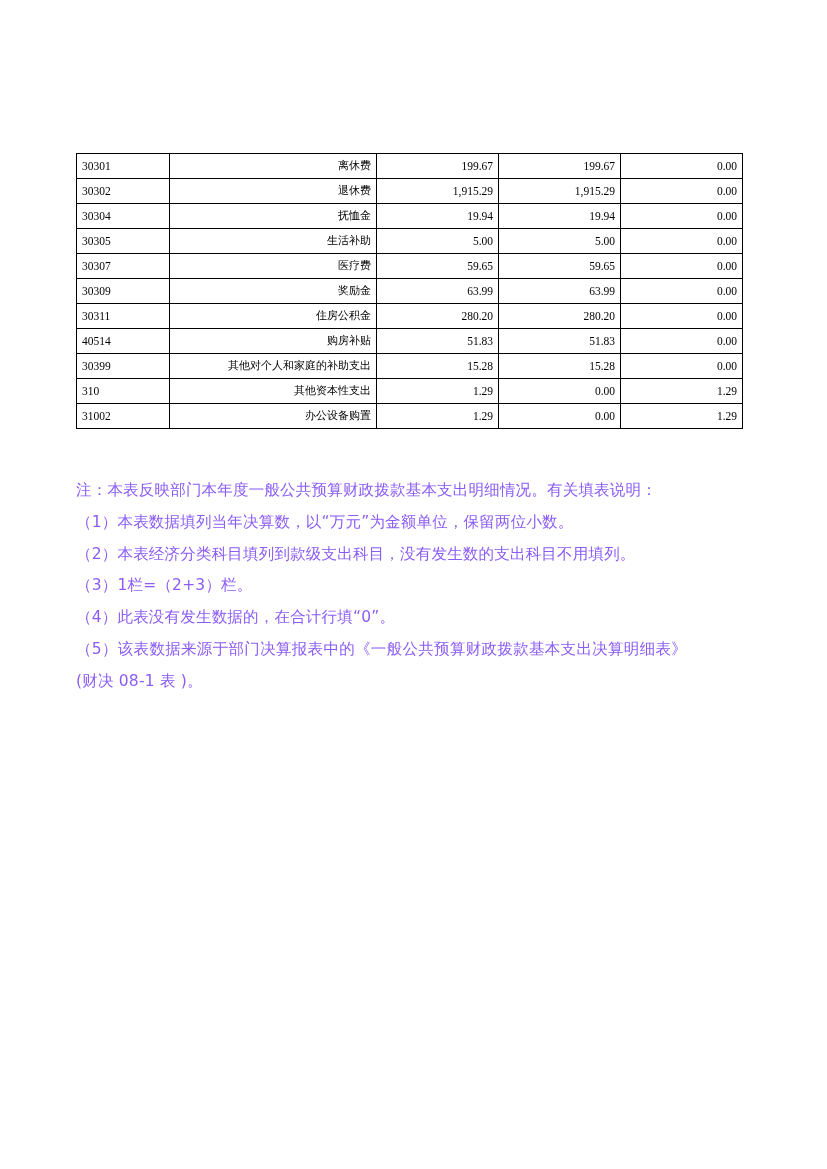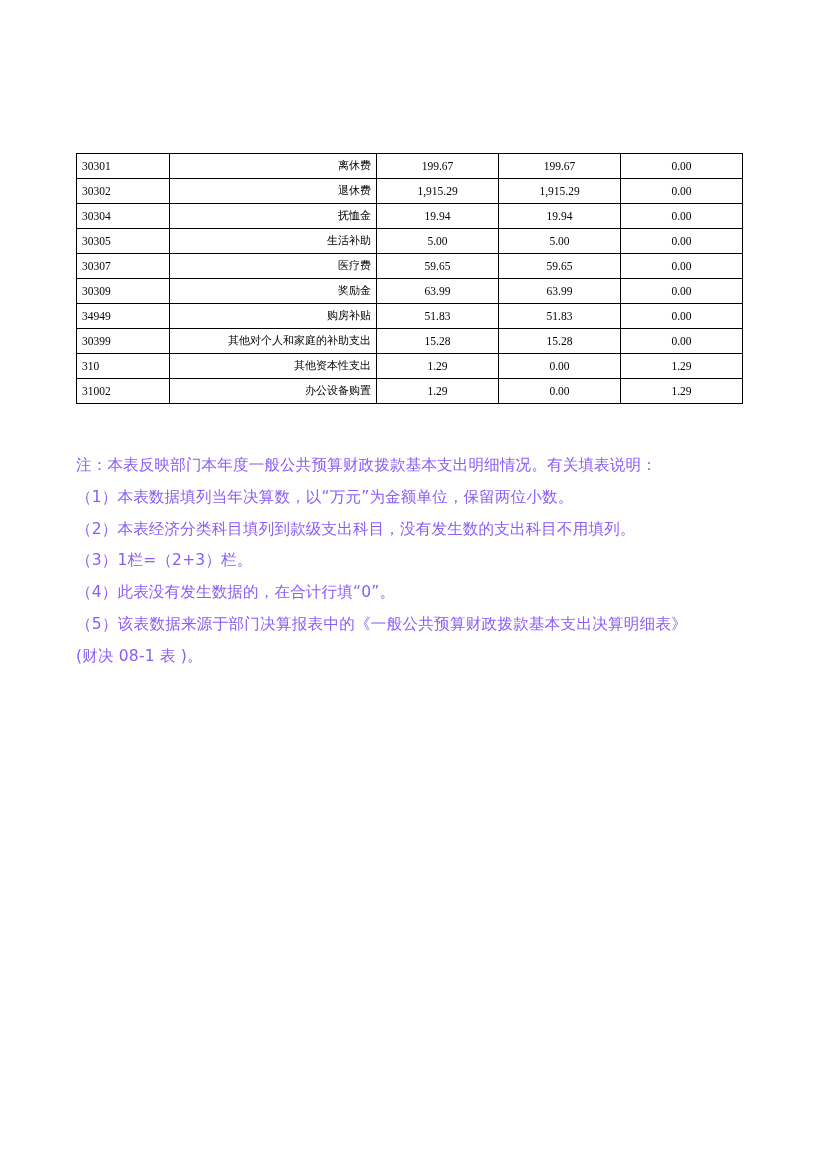--- a/index.html
+++ b/index.html
@@ -47,21 +47,21 @@
     font-family: "Liberation Serif", "DejaVu Serif", serif;
   }
   td.name {
     width: 196px;
     text-align: right;
     font-family: "DejaVu Sans", "Liberation Sans", sans-serif;
     font-size: 11px;
   }
   td.num {
     width: 111px;
-    text-align: center;
+    text-align: right;
     font-family: "Liberation Serif", "DejaVu Serif", serif;
     margin-top: 32px;
   }
 
   
   .notes {
     margin-top: 46px;
     width: 611px;
     font-family: "DejaVu Sans", "Liberation Sans", sans-serif;
     font-size: 15.5px;
@@ -123,21 +123,28 @@
         <td class="num">0.00</td>
       </tr>
       <tr>
         <td class="code">30309</td>
         <td class="name">奖励金</td>
         <td class="num">63.99</td>
         <td class="num">63.99</td>
         <td class="num">0.00</td>
       </tr>
       <tr>
-        <td class="code">34949</td>
+        <td class="code">30311</td>
+        <td class="name">住房公积金</td>
+        <td class="num">280.20</td>
+        <td class="num">280.20</td>
+        <td class="num">0.00</td>
+      </tr>
+      <tr>
+        <td class="code">40514</td>
         <td class="name">购房补贴</td>
         <td class="num">51.83</td>
         <td class="num">51.83</td>
         <td class="num">0.00</td>
       </tr>
       <tr>
         <td class="code">30399</td>
         <td class="name">其他对个人和家庭的补助支出</td>
         <td class="num">15.28</td>
         <td class="num">15.28</td>

